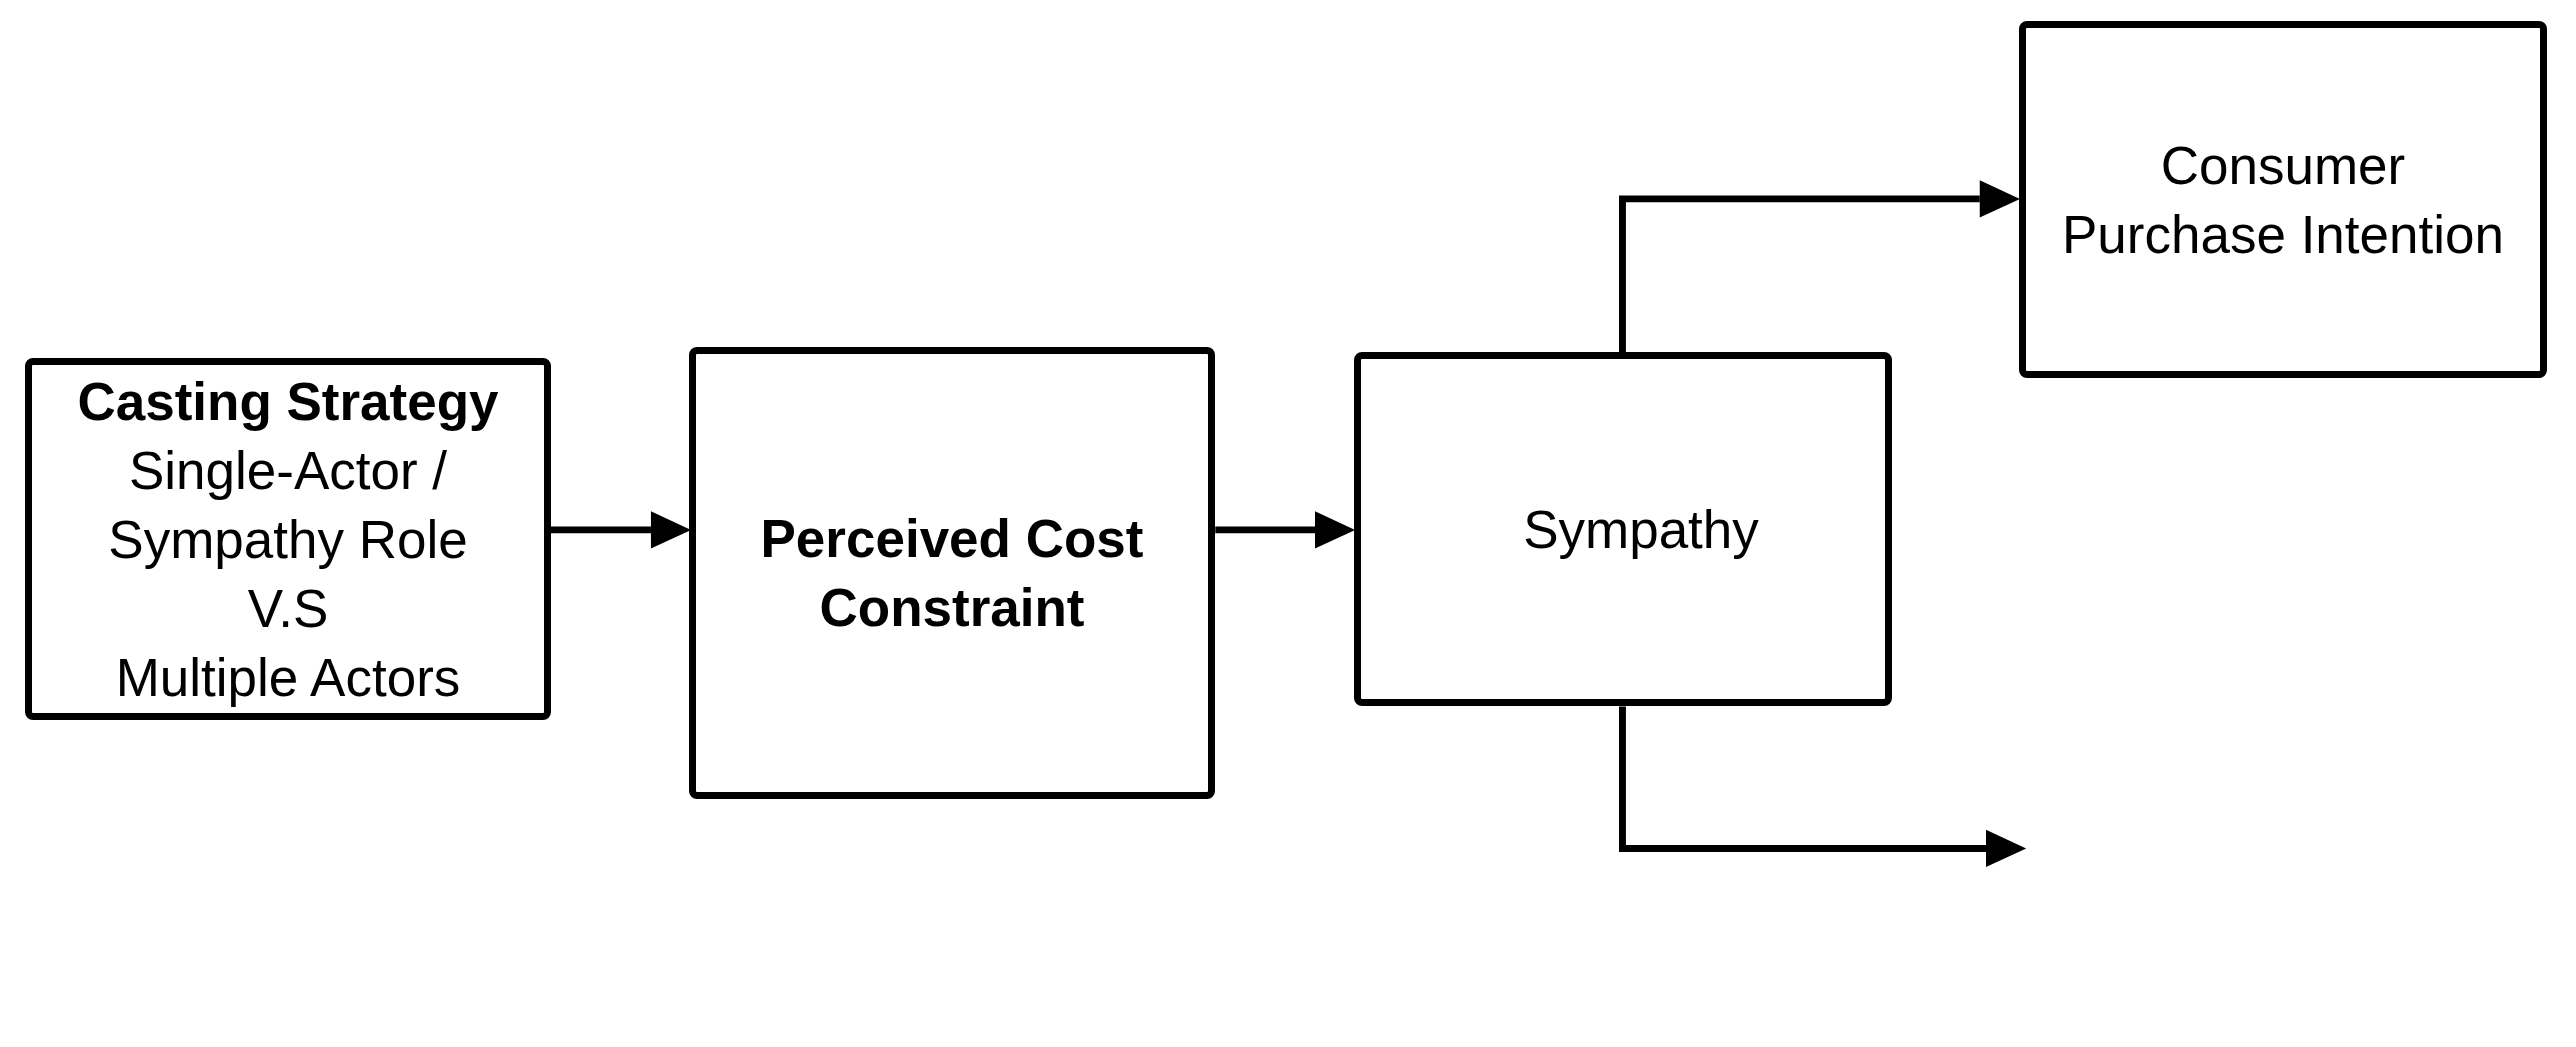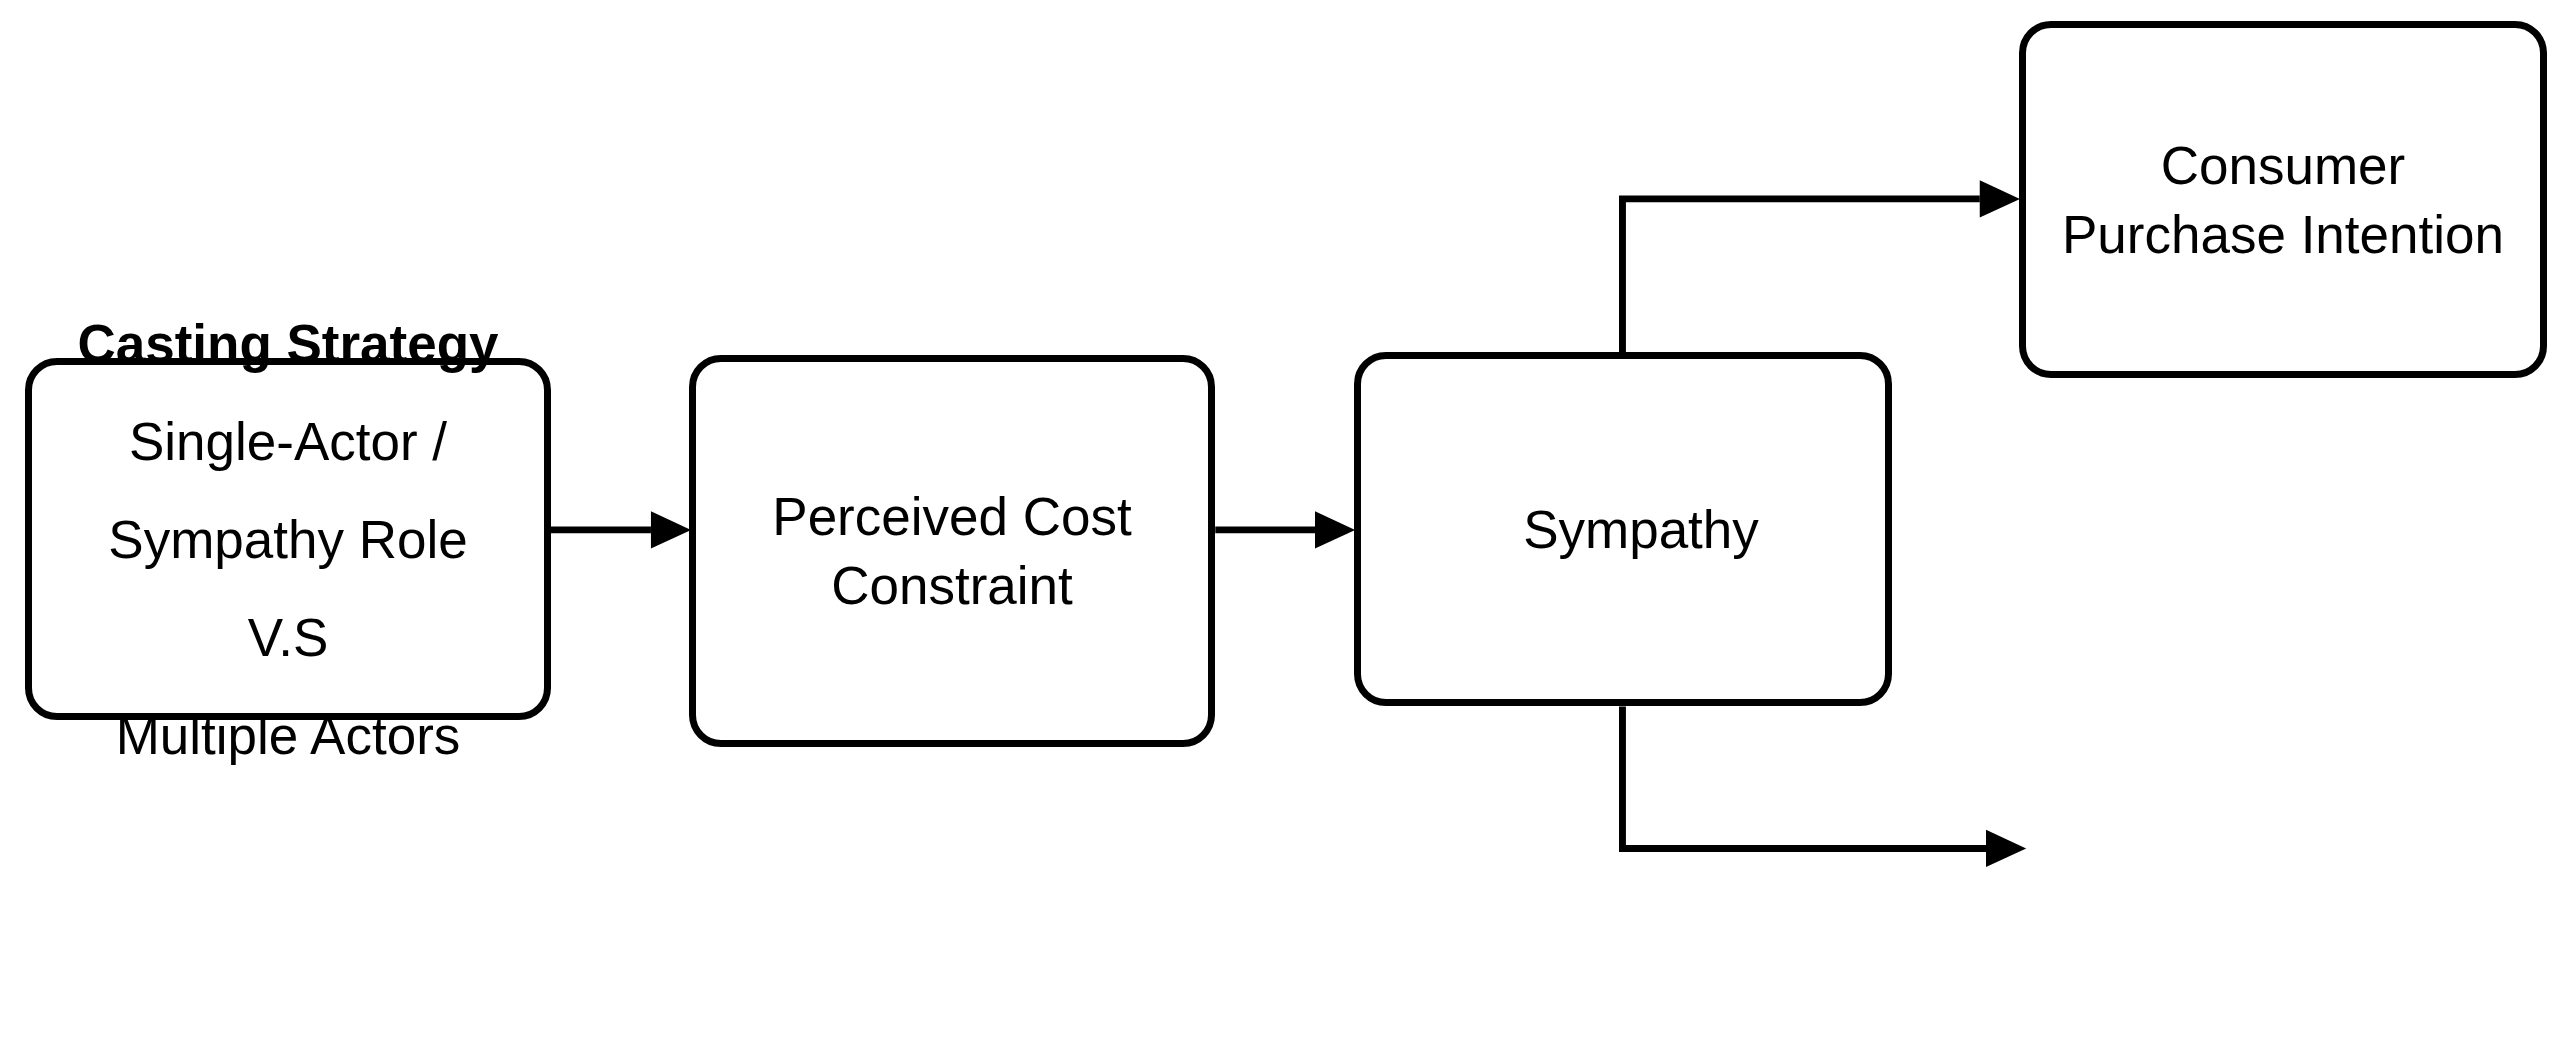--- a/index.html
+++ b/index.html
@@ -21,38 +21,38 @@
     left: 0;
     top: 0;
     width: 2576px;
     height: 1048px;
   }
   .node {
     position: absolute;
     box-sizing: border-box;
     background: #ffffff;
     border: 7.6px solid #000000;
-    border-radius: 32px;
+    border-radius: 8px;
     display: flex;
     flex-direction: column;
     align-items: center;
     justify-content: center;
     text-align: center;
   }
   .node-line {
     font-size: 53px;
     line-height: 69px;
     white-space: nowrap;
   }
   .node-title {
     font-weight: bold;
   }
   
-  #node-casting   { left: 25px;   top: 358px; width: 526px; height: 362px; gap: 29px; }
-  #node-perceived { left: 689px;  top: 355px; width: 526px; height: 392px; }
+  #node-casting   { left: 25px;   top: 358px; width: 526px; height: 362px; }
+  #node-perceived { left: 689px;  top: 347px; width: 526px; height: 452px; font-weight: bold; }
   #node-sympathy  { left: 1354px; top: 352px; width: 538px; height: 354px; padding-left: 36px; }
   #node-consumer  { left: 2019px; top: 21px;  width: 528px; height: 357px; }
   #node-account   { left: 2025px; top: 670px; width: 522px; height: 366px; }
 </style>
 </head>
 <body>
 
 <div class="canvas">
 
   <svg class="connectors" viewBox="0 0 3720 1513" xmlns="http://www.w3.org/2000/svg">

